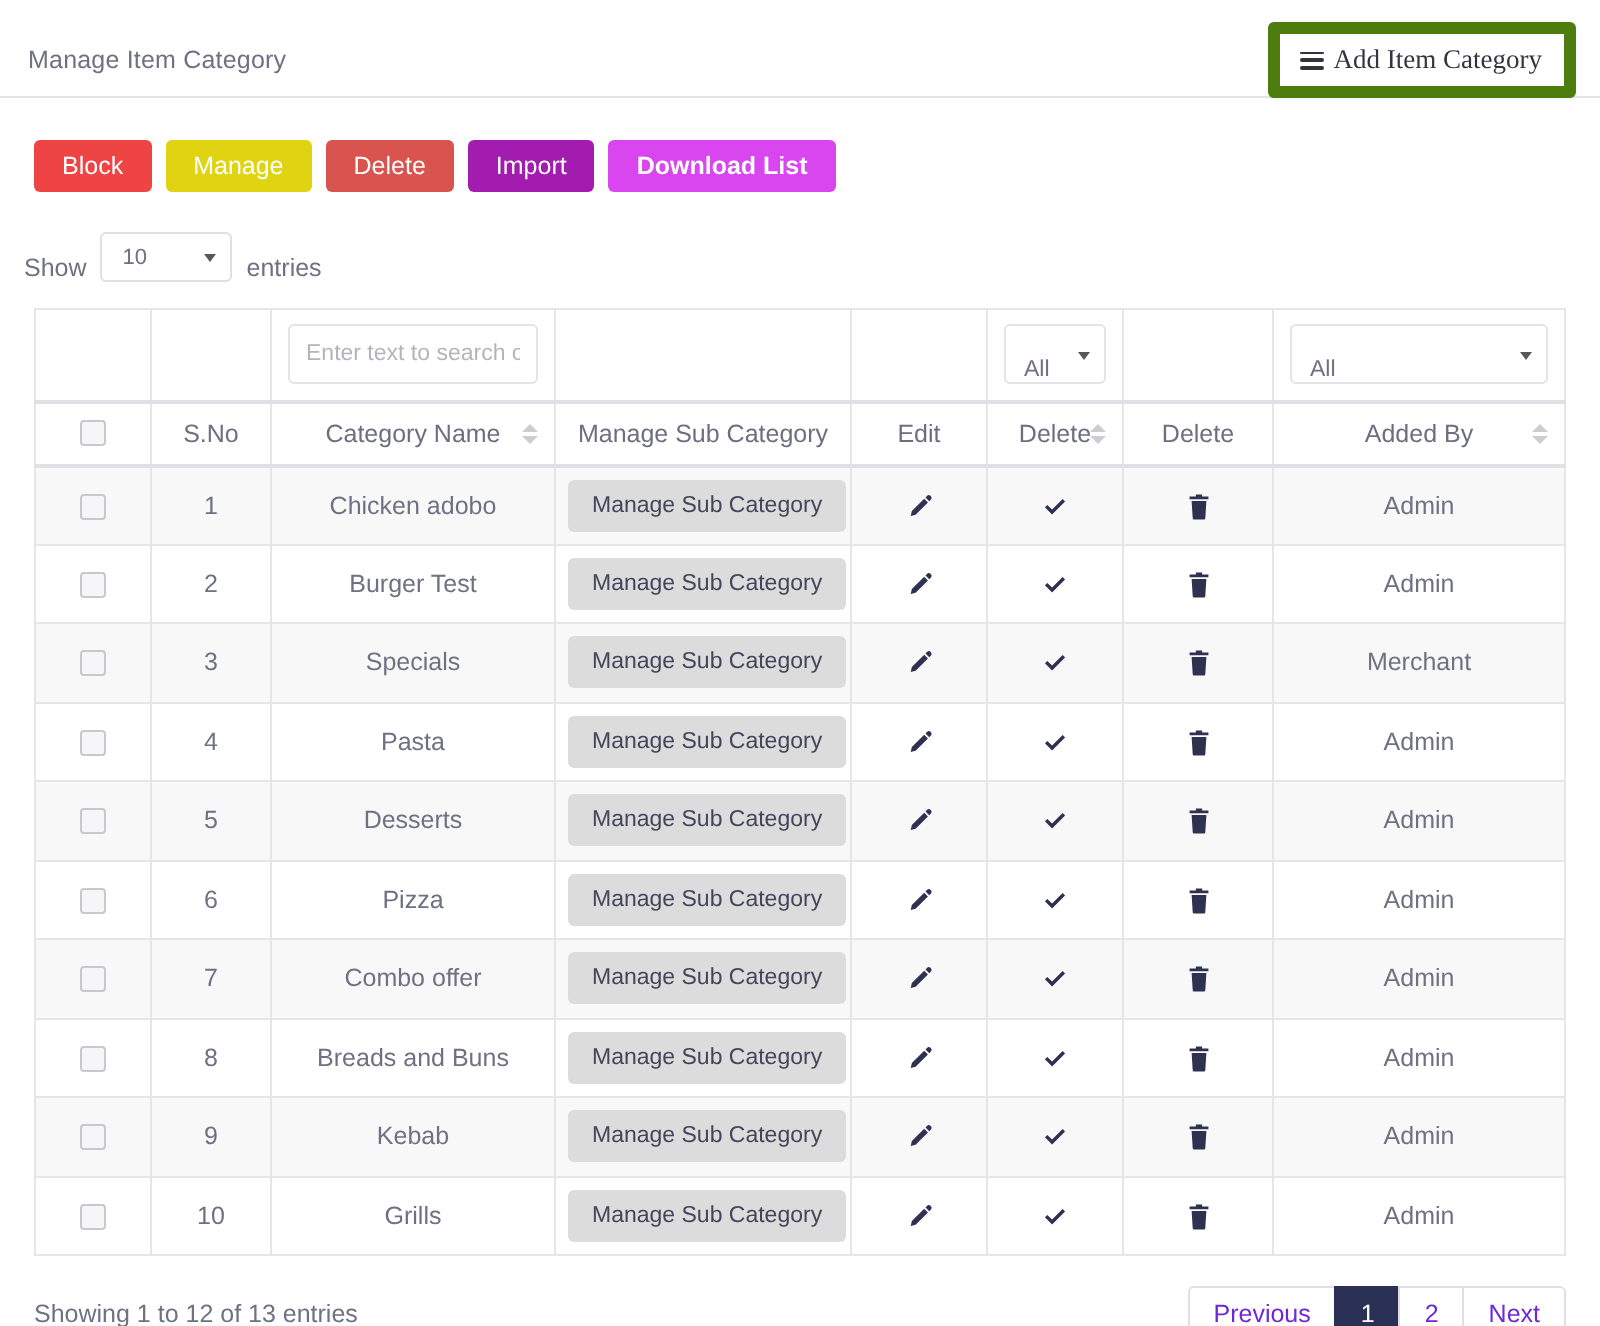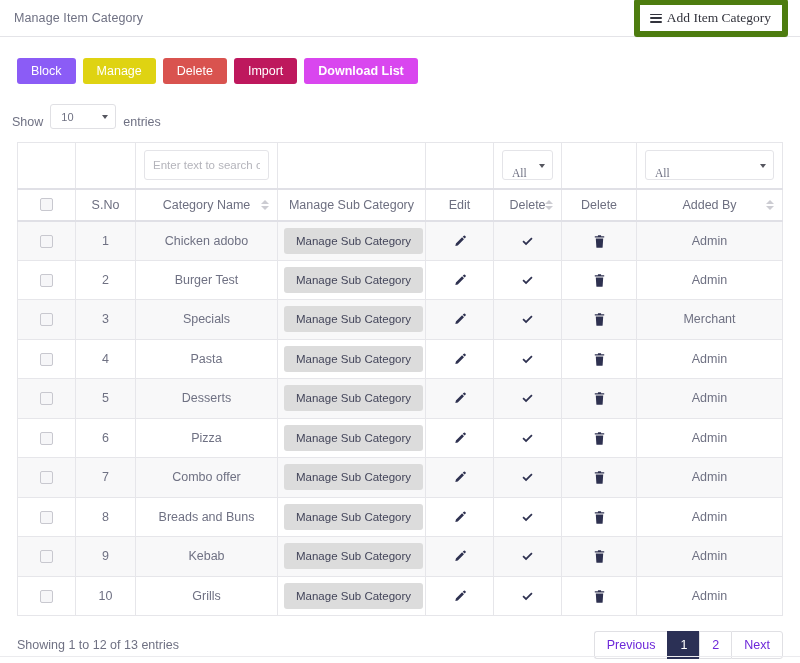--- a/index.html
+++ b/index.html
@@ -16,20 +16,21 @@
 
   
   .topbar {
     height: 37px;
     border-bottom: 1px solid #e4e4e8;
     display: flex;
     align-items: center;
     justify-content: space-between;
     padding: 0 12px 0 14px;
     position: relative;
+    margin-top: 12px;
   }
   .page-title {
     font-size: 12.5px;
     color: #6f7183;
     letter-spacing: .1px;
   }
   .add-btn {
     border: 6px solid #4d7c0f;
     background: #ffffff;
     border-radius: 3px;
@@ -140,21 +141,21 @@
     appearance: none; -webkit-appearance:none;
     width: 100%;
     height: 30px;
     border: 1px solid #e4e4e8;
     border-radius: 3px;
     padding: 16px 20px 0 9px;
     font-size: 11.5px;
     color: #6f7183;
     background: #fff;
     text-align: left;
-    font-family: Liberation Serif, serif;
+    font-family: Liberation Sans, sans-serif;
     cursor: pointer;
   }
 
   
   tr.head-row th {
     height: 32px;
     background: #fff;
     font-size: 12.5px;
     color: #6d6f80;
     position: relative;
@@ -238,24 +239,24 @@
       <span class="hamburger">
           <i></i>
           <i></i>
           <i></i>
         </span>
       <span>Add Item Category</span>
     </button>
   </div>
 
   <div class="action-row" id="actionRow">
-      <button class="act" style="background: #8b5cf6;">Block</button>
+      <button class="act" style="background: #ef4444;">Block</button>
       <button class="act" style="background: rgb(223, 211, 18);">Manage</button>
       <button class="act" style="background: rgb(217, 83, 79);">Delete</button>
-      <button class="act" style="background: #be185d;">Import</button>
+      <button class="act" style="background: #a21caf;">Import</button>
       <button class="act" style="background: #d946ef; font-weight: bold;">Download List</button>
     </div>
 
   <div class="show-row">
     <span>Show</span>
     <span class="sel-wrap">
       <select class="len-select" id="lenSelect"><option value="10">10</option><option value="25">25</option><option value="50">50</option><option value="100">100</option></select>
     </span>
     <span>entries</span>
   </div>

